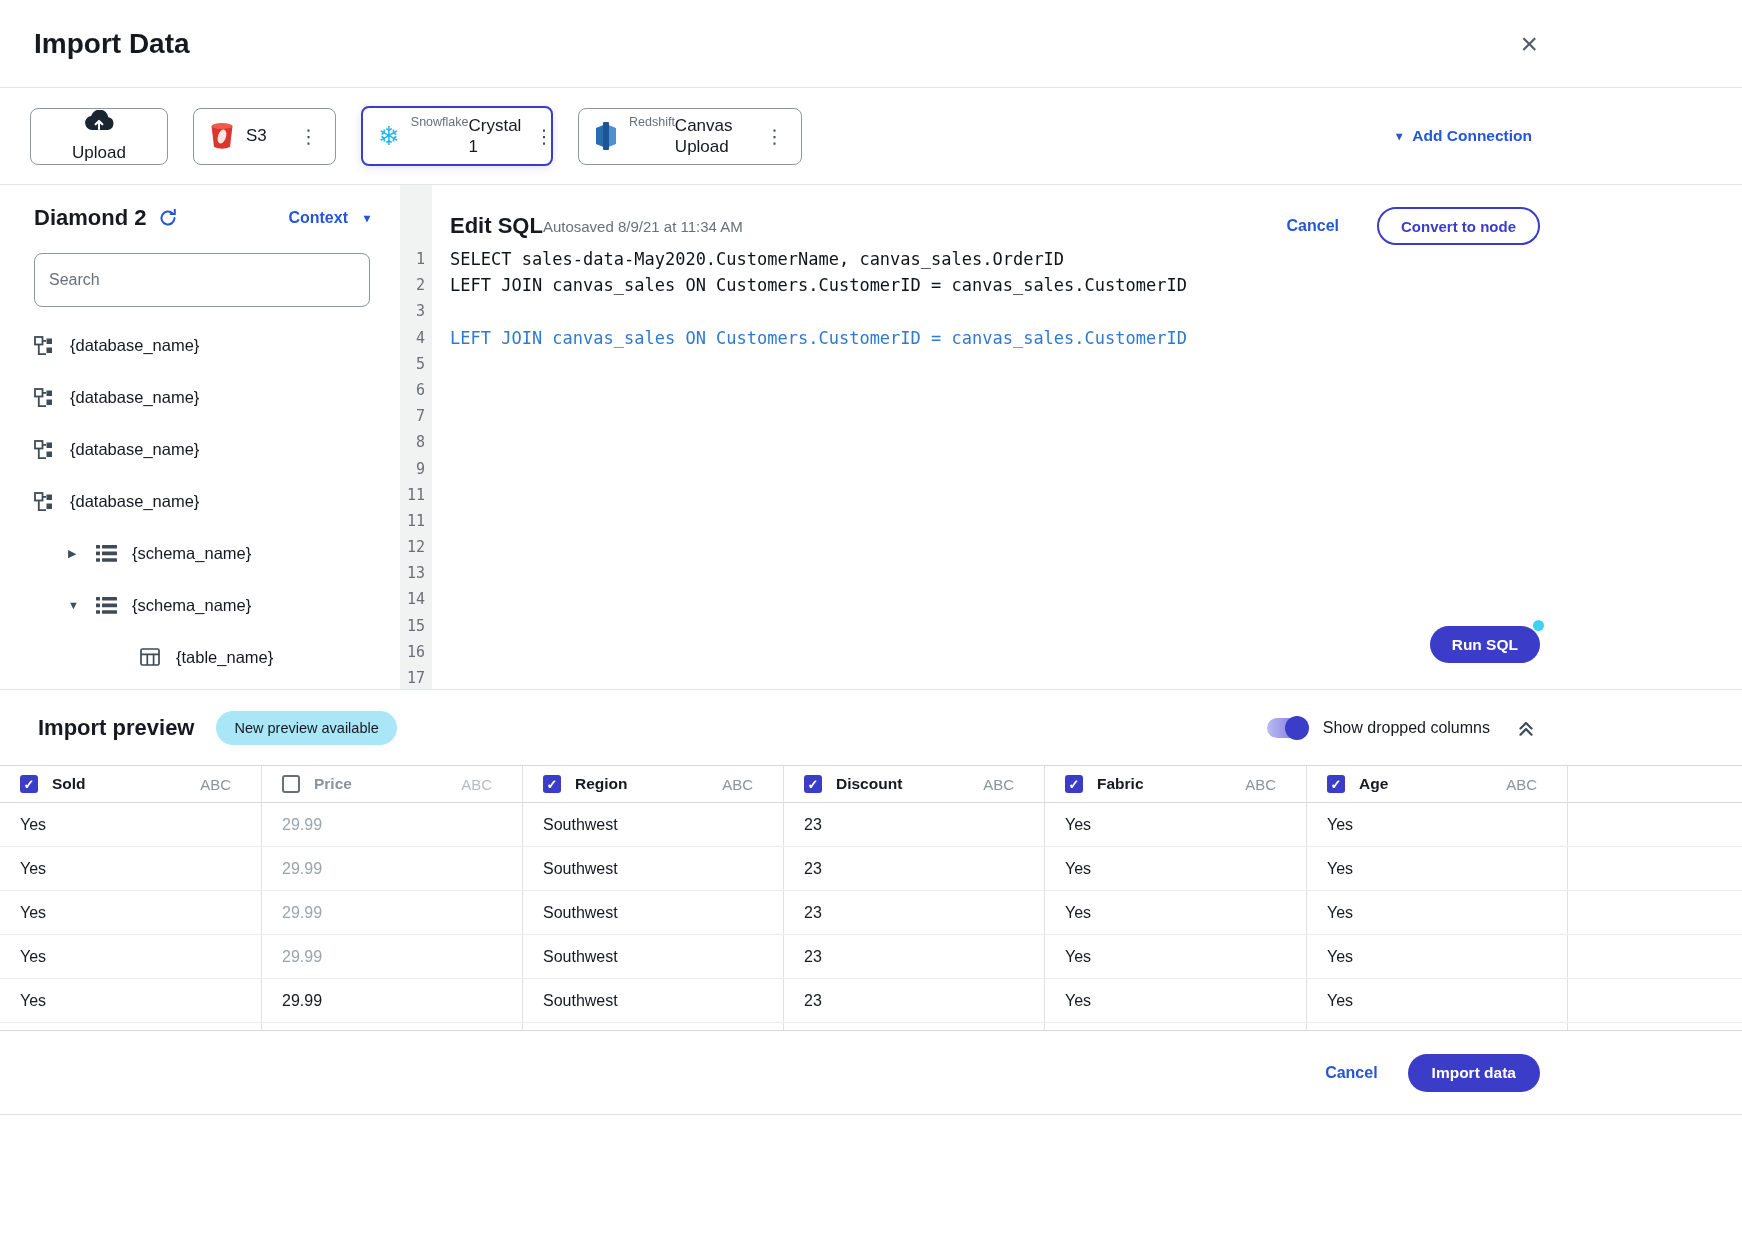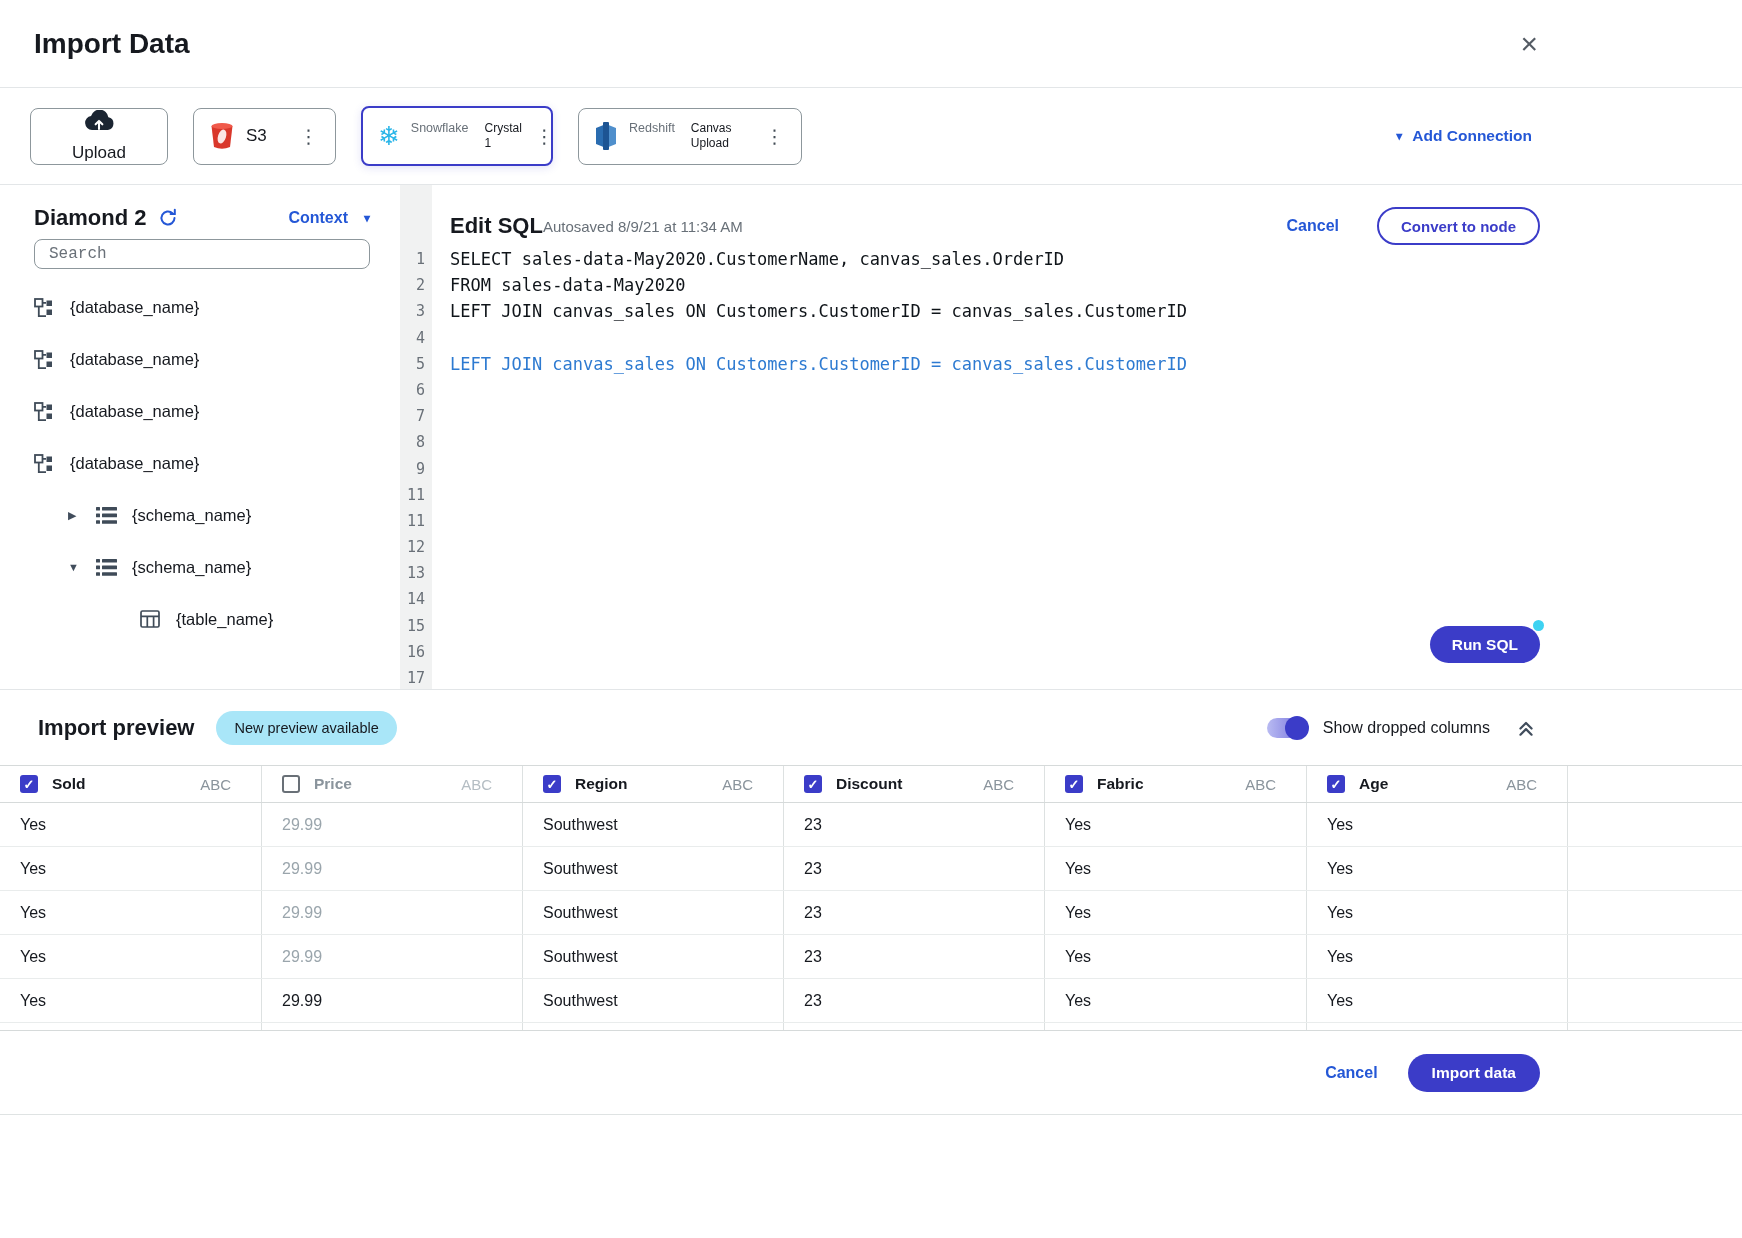--- a/index.html
+++ b/index.html
@@ -29,34 +29,34 @@
   .card{height:57px;border:1px solid #8d979c;border-radius:8px;display:flex;align-items:center;padding:0 15px;gap:11px;background:#fff;cursor:pointer;}
   .card.selected{border:2px solid var(--primary);height:60px;box-shadow:0 2px 8px rgba(59,60,200,.15);}
   .upload-card{width:138px;justify-content:center;gap:12px;flex-direction:column;}
   .s3-card{width:143px;}
   .snow-card{width:192px;}
   .red-card{width:224px;}
   .upload-label{font-size:17px;color:var(--ink);}
   .conn-name-only{font-size:17px;}
   .conn-text{display:flex;flex-direction:row;line-height:1.25;}
   .conn-type{font-size:12.5px;color:var(--gray);}
-  .conn-name{font-size:12px;color:var(--ink);margin-left:16px;}
+  .conn-name{font-size:17px;color:var(--ink);}
   .kebab{margin-left:auto;font-size:19px;color:#424c55;padding:0 2px;cursor:pointer;}
   .snow-glyph{font-size:26px;color:var(--snow);line-height:1;}
   .add-conn{margin-left:auto;display:flex;align-items:center;gap:10px;color:var(--link);font-weight:bold;font-size:15.5px;cursor:pointer;}
   .caret-sm{font-size:12px;line-height:1;}
 
   
   .main{display:flex;height:505px;border-bottom:1px solid var(--border);}
   .sidebar{width:400px;flex-shrink:0;padding:0 30px 0 34px;}
   .sb-top{margin-top:20px;display:flex;align-items:center;}
   .sb-title{font-size:22px;font-weight:bold;}
   .refresh{margin-left:12px;display:flex;cursor:pointer;}
   .context{margin-left:auto;color:var(--link);font-weight:bold;font-size:16px;display:flex;align-items:center;gap:16px;cursor:pointer;}
-  .search{margin-top:8px;width:100%;height:30px;border:1px solid #8d979c;border-radius:8px;padding:0 14px;font-size:16px;font-family:Liberation Mono, monospace;color:var(--ink);outline:none;}
+  .search{margin-top:22px;width:100%;height:54px;border:1px solid #8d979c;border-radius:8px;padding:0 14px;font-size:16px;font-family:Liberation Sans, sans-serif;color:var(--ink);outline:none;}
   .search::placeholder{color:#697078;}
   .tree{margin-top:12px;}
   .tree-row{height:52px;display:flex;align-items:center;font-size:16.5px;cursor:pointer;white-space:nowrap;}
   .tree-row.depth1{padding-left:34px;}
   .tree-row.depth2{padding-left:106px;}
   .tcaret{width:28px;font-size:11px;color:#414d5c;}
   .tree-icon{width:24px;display:flex;align-items:center;margin-right:12px;}
 
   
   .editor{flex:1;position:relative;background:#fff;}
@@ -298,21 +298,20 @@
           <div class="ln">17</div>
         </div>
       <div class="ed-head">
         <span class="ed-title">Edit SQL</span>
         <span class="autosave">Autosaved 8/9/21 at 11:34 AM</span>
         <span class="ed-cancel">Cancel</span>
         <button class="convert-btn">Convert to node</button>
       </div>
       <div class="code" id="code">
           <div class="code-line">SELECT sales-data-May2020.CustomerName, canvas_sales.OrderID</div>
-          <div class="code-line">FROM sales-data-May2020</div>
           <div class="code-line">LEFT JOIN canvas_sales ON Customers.CustomerID = canvas_sales.CustomerID</div>
           <div class="code-line">&nbsp;</div>
           <div class="code-line hl">LEFT JOIN canvas_sales ON Customers.CustomerID = canvas_sales.CustomerID</div>
         </div>
       <button class="run-btn">Run SQL</button>
       <span class="run-dot"></span>
     </div>
   </div>
 
   <div class="preview-head">

